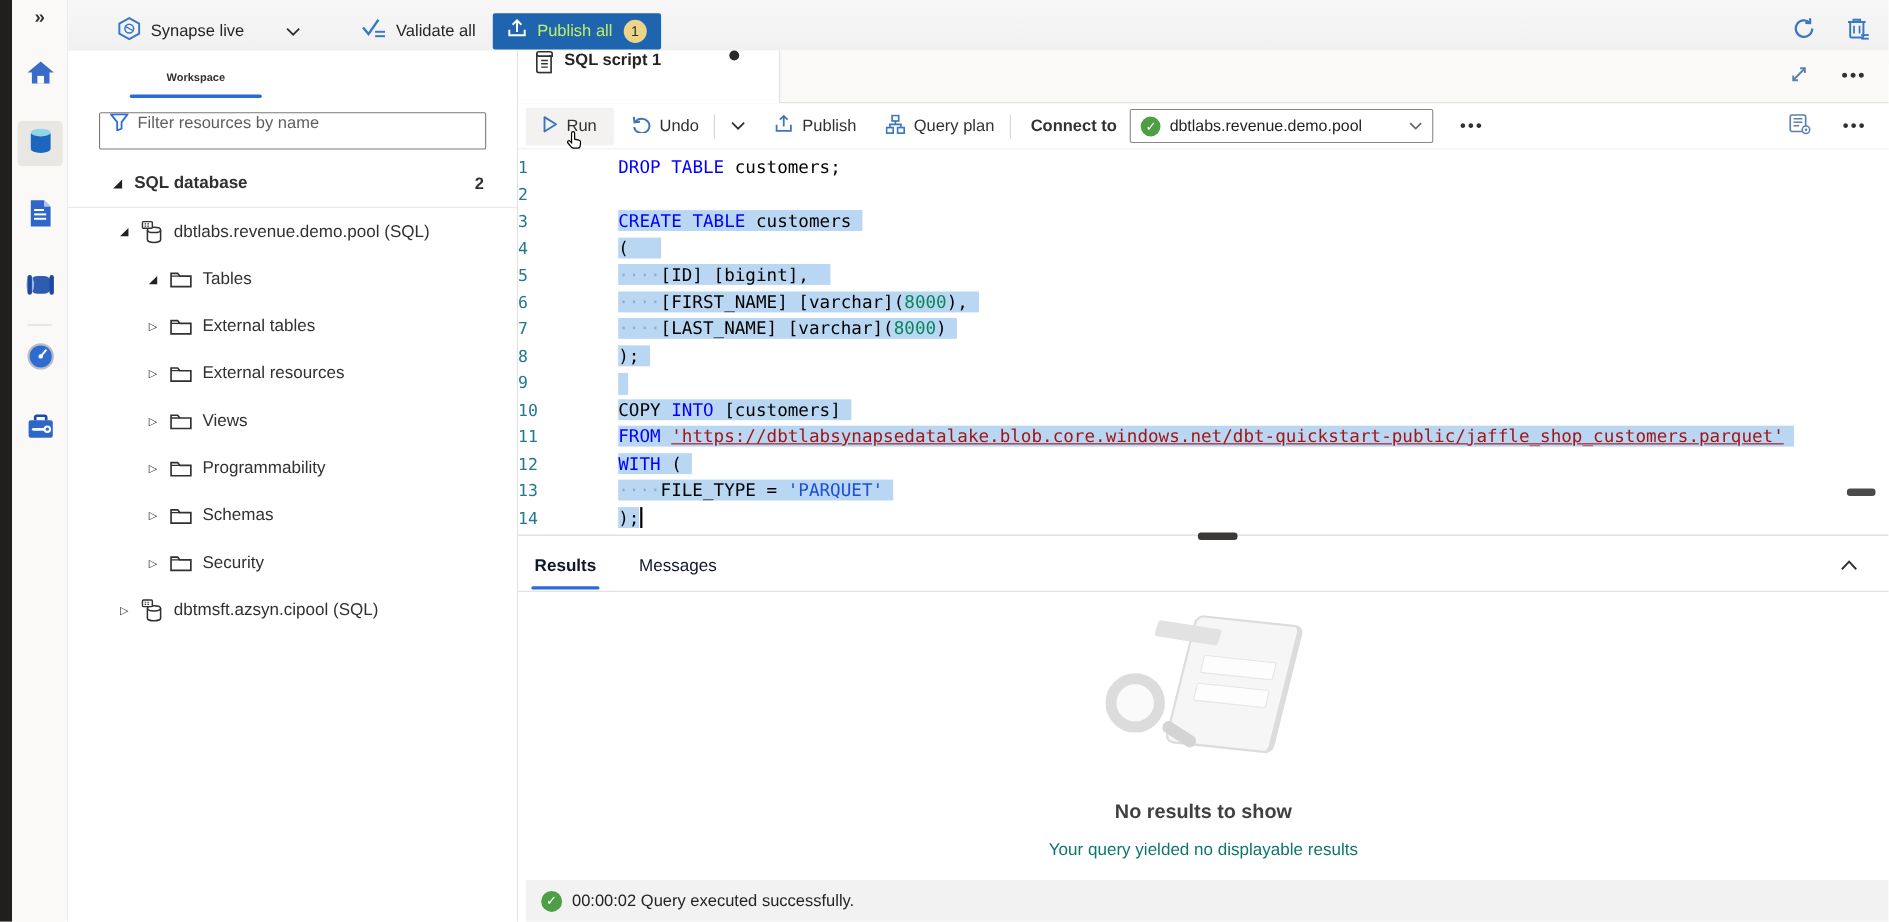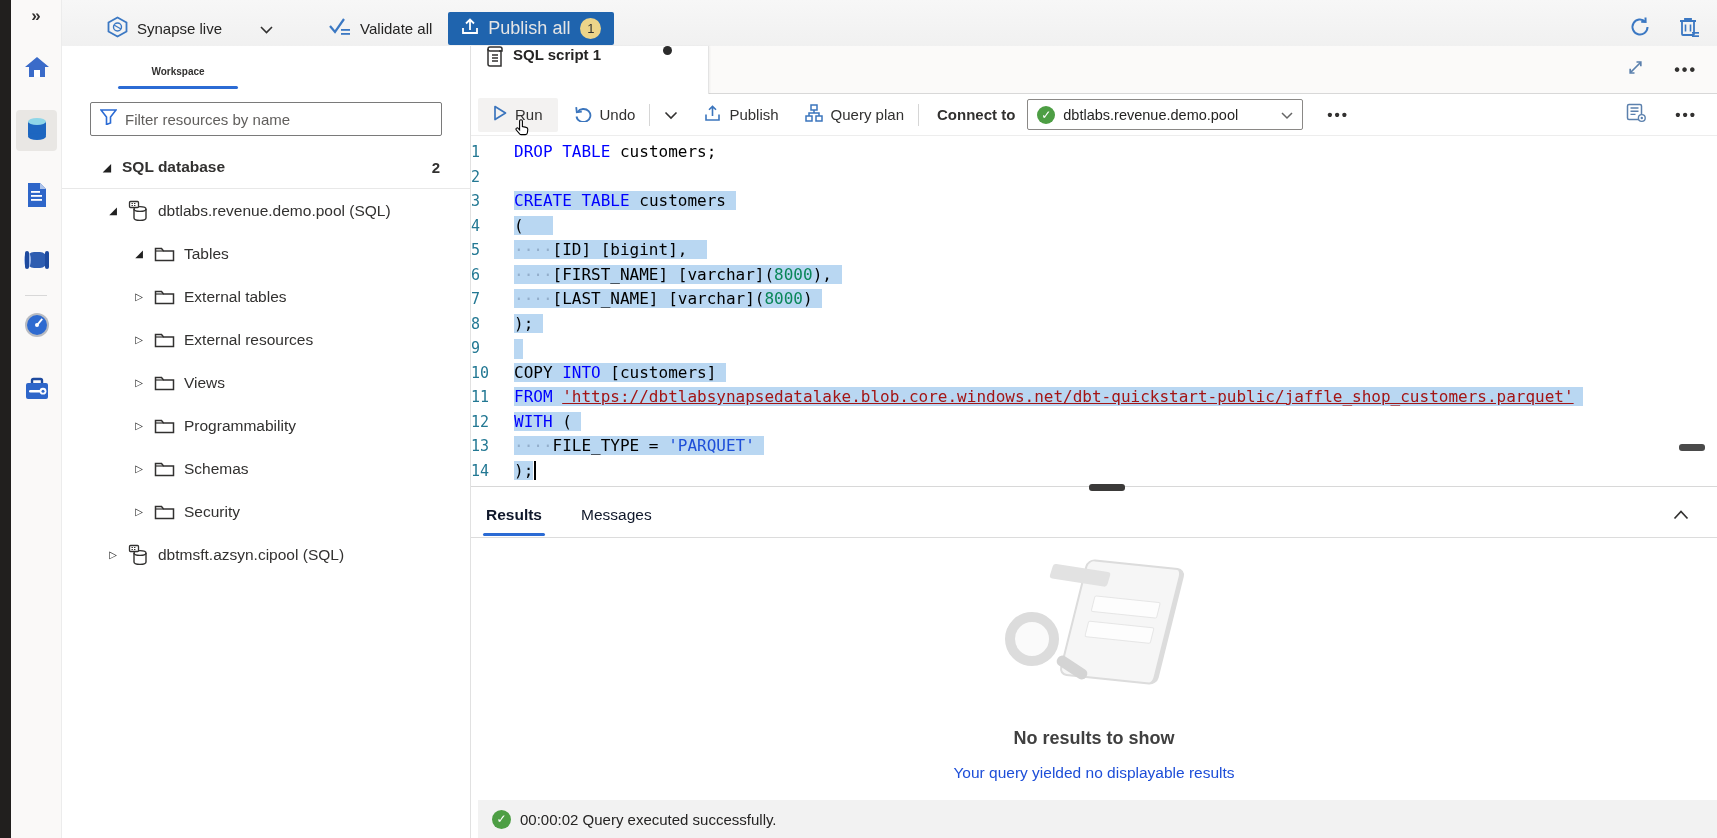--- a/index.html
+++ b/index.html
@@ -13,34 +13,34 @@
   .rail-expand { position:absolute; top:6px; left:0; width:100%; text-align:center; font-size:17px; font-weight:bold; color:#323130; cursor:pointer;}
   .rail-item { position:absolute; left:5px; width:41px; height:41px; border-radius:4px; display:flex; align-items:center; justify-content:center; }
   .rail-item.sel { background:#e9e7e4; }
 
   
   .topbar { position:absolute; left:62px; right:0; top:0; height:58px; background:linear-gradient(#f7f7f7,#efefef); border-bottom:1px solid #e2e2e2; display:flex; align-items:center; padding-left:45px; }
   .tb-label { font-size:15px; color:#252423; margin-left:9px; }
   .chev { display:inline-block; }
   .tb-group { display:flex; align-items:center; }
   .publish-btn { margin-left:16px; height:33px; background:#1f64ae; border-radius:2px; display:flex; align-items:center; padding:0 13px; cursor:pointer; }
-  .publish-btn span.lbl { color:#e5e5e5; font-size:18px; margin-left:9px; }
+  .publish-btn span.lbl { color:#bef264; font-size:15px; margin-left:9px; }
   .publish-badge { margin-left:10px; width:21px; height:21px; border-radius:50%; background:#ecd489; color:#323130; font-size:13px; display:flex; align-items:center; justify-content:center; }
   .tb-right { margin-left:auto; display:flex; align-items:center; gap:28px; padding-right:18px; }
 
   
   .data-panel { position:absolute; left:62px; top:46px; width:409px; bottom:0; background:#fff; border-right:1px solid #e1e1e1; }
   .dp-header { display:flex; align-items:center; padding:17px 14px 0 31px; }
   .dp-title { font-size:21px; font-weight:bold; color:#252423; }
   .dp-hicons { margin-left:auto; display:flex; align-items:center; gap:17px; }
   .dp-tabs { display:flex; padding-left:40px; margin-top:12px; }
   .dp-tab { width:152px; text-align:center; font-size:10px; color:#323130; padding:8px 0 12px; position:relative; cursor:pointer; }
   .dp-tab.active { font-weight:bold; }
   .dp-tab.active::after { content:""; position:absolute; left:16px; right:16px; bottom:0; height:3px; background:#2b6bd4; border-radius:2px; }
-  .dp-filter { margin:13px 28px 0 28px; height:34px; border:1px solid #7a7a7a; border-radius:2px; display:flex; align-items:center; padding:0 9px; background:#fff; }
+  .dp-filter { margin:13px 28px 0 28px; height:34px; border:1px solid #7a7a7a; border-radius:2px; display:flex; align-items:flex-start; padding:0 9px; background:#fff; }
   .dp-filter input { border:none; outline:none; flex:1; font-size:15px; margin-left:8px; color:#333; font-family:"Liberation Sans",sans-serif; background:transparent; }
   .dp-filter input::placeholder { color:#605e5c; }
   .tree { margin-top:10px; }
   .tree-row { height:43px; display:flex; align-items:center; font-size:15.5px; color:#323130; position:relative; cursor:pointer; }
   .tree-row .arrow { width:14px; font-size:10px; color:#212121; text-align:center; margin-right:8px; flex:none; }
   .tree-row .nicon { margin-right:9px; display:flex; flex:none; }
   .tree-row .count { position:absolute; right:30px; font-size:15px; color:#323130; }
   .tree-row.lvl0 { padding-left:38px; font-weight:bold; }
   .tree-row.lvl1 { padding-left:44px; }
   .tree-row.lvl2 { padding-left:70px; }
@@ -63,21 +63,21 @@
   .ok-circle { width:18px; height:18px; border-radius:50%; background:#4d9e44; color:#fff; font-size:12px; display:flex; align-items:center; justify-content:center; flex:none; }
   .pool-name { font-size:14.5px; color:#252423; }
   .dots { letter-spacing:2px; font-weight:bold; color:#323130; cursor:pointer; }
   .toolbar-right { margin-left:auto; display:flex; align-items:center; gap:28px; padding-right:20px; color:#5b80ad; }
   .hand-cursor { position:absolute; left:44px; top:25px; z-index:5; pointer-events:none; }
 
   
   .editor { position:absolute; left:0; right:0; top:90px; height:350px; padding-top:4px; background:#fff; overflow:hidden; }
   .code-line { height:24.5px; line-height:24.5px; white-space:pre; font-family:"DejaVu Sans Mono",monospace; font-size:16px; }
   .ln { display:inline-block; width:43px; padding-right:38px; text-align:right; color:#237893; font-size:15px; }
-  .lc { white-space:pre; }
+  .lc { white-space:pre;margin-left:48px; }
   .sel { background:#b9d7f2; }
   .sel-empty { display:inline-block; width:9px; height:20px; background:#b9d7f2; vertical-align:middle; }
   .tok-k { color:#0000ff; }
   .tok-d { color:#000; }
   .tok-s { color:#1d4ed8; }
   .tok-u { color:#a31515; text-decoration:underline; }
   .tok-n { color:#098658; }
   .tok-w { color:#93aecb; }
   .caret { display:inline-block; width:2px; height:19px; background:#000; vertical-align:text-bottom; margin-left:1px; }
   .ed-scroll-thumb { position:absolute; right:12px; top:308px; width:26px; height:7px; background:#4a4a4a; border-radius:3px; }
@@ -93,21 +93,21 @@
   .r-tab.active::after { content:""; position:absolute; left:0; right:0; bottom:0; height:3px; background:#2b6bd4; border-radius:2px; }
   .r-collapse { margin-left:auto; padding-right:28px; cursor:pointer; color:#323130; }
   .empty-state { text-align:center; }
   .illus { position:relative; width:190px; height:140px; margin:22px auto 0; }
   .il-card { position:absolute; right:18px; top:2px; width:98px; height:120px; background:#f6f6f6; border:2px solid #dcdcdc; border-right-width:5px; border-radius:8px; transform:rotate(14deg) skewY(-8deg); }
   .il-strip { position:absolute; left:-34px; top:8px; width:58px; height:15px; background:#e2e2e2; border-radius:3px; transform:rotate(3deg); }
   .il-row { position:absolute; left:14px; width:66px; height:17px; background:#fdfdfd; border:1px solid #e6e6e6; border-radius:2px; }
   .il-lens { position:absolute; left:6px; top:52px; width:54px; height:54px; border:10px solid #dcdcdc; border-radius:50%; background:#fafafa; }
   .il-handle { position:absolute; left:56px; top:102px; width:34px; height:11px; background:#d4d4d4; border-radius:5px; transform:rotate(33deg); }
   .es-title { margin-top:28px; font-size:18px; font-weight:bold; color:#404040; }
-  .es-sub { margin-top:15px; font-size:15.5px; color:#1d4ed8; }
+  .es-sub { margin-top:15px; font-size:15.5px; color:#0f766e; }
 
   
   .statusbar { position:absolute; left:7px; right:0; bottom:0; height:38px; background:#f2f2f2; display:flex; align-items:center; padding-left:14px; gap:9px; font-size:15px; color:#252423; }
 </style>
 </head>
 <body>
 
 <div class="app">
 
   <div class="dark-strip"></div>

